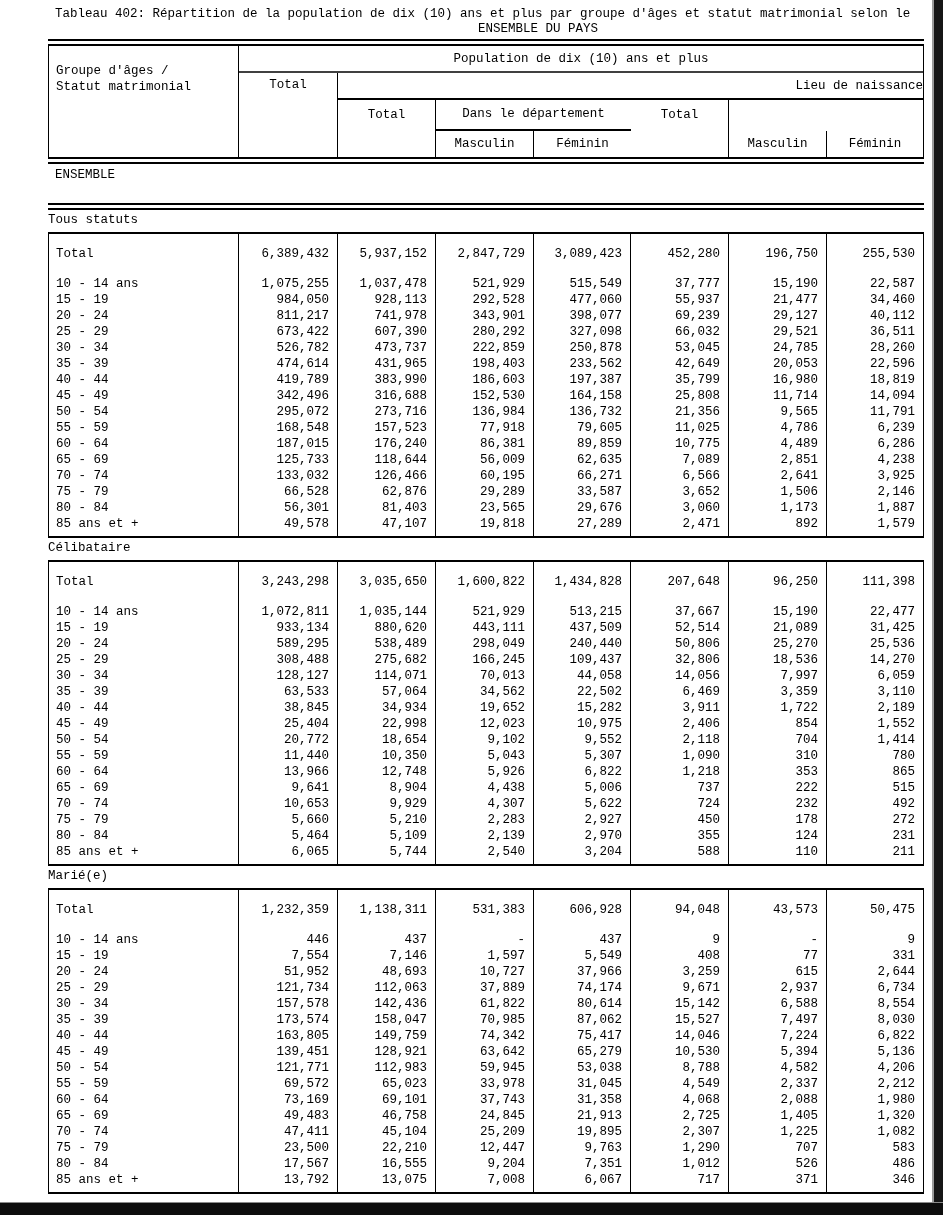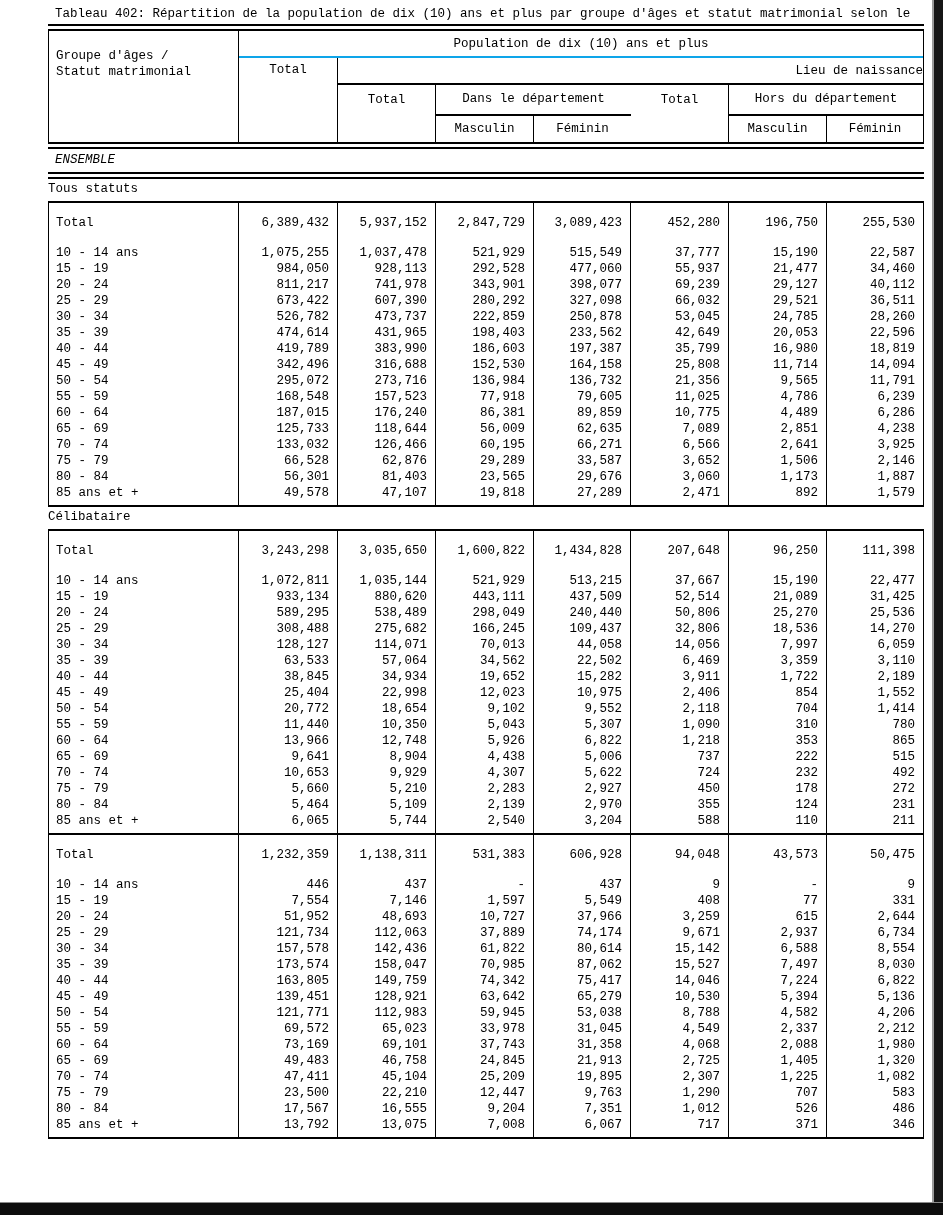--- a/index.html
+++ b/index.html
@@ -21,34 +21,34 @@
 
   
   .hdr {
     display:grid; width:100%; box-sizing:border-box;
     grid-template-columns:190px 99px 98px 98px 97px 98px 98px auto;
     grid-template-rows:27px 27px 31px 26px;
     border-left:1px solid #000; border-right:1px solid #000;
   }
   .hdr div { box-sizing:border-box; }
   .h-rowlabel { grid-area:1/1/5/2; border-right:1px solid #000; padding:17px 0 0 7px; line-height:16px; }
-  .h-pop     { grid-area:1/2/2/9; border-bottom:2px solid #0ea5e9; text-align:center; line-height:26px; }
+  .h-pop     { grid-area:1/2/2/9; border-bottom:2px solid #404040; text-align:center; line-height:26px; }
   .h-total1  { grid-area:2/2/5/3; border-right:1px solid #000; text-align:center; padding-top:5px; }
   .h-lieu    { grid-area:2/3/3/9; border-bottom:2px solid #000; text-align:right; line-height:26px; }
   .h-total2  { grid-area:3/3/5/4; border-right:1px solid #000; text-align:center; padding-top:8px; }
   .h-dans    { grid-area:3/4/4/6; border-bottom:2px solid #000; text-align:center; line-height:29px; }
   .h-total3  { grid-area:3/6/5/7; border-right:1px solid #000; text-align:center; padding-top:8px; }
   .h-hors    { grid-area:3/7/4/9; border-bottom:2px solid #000; text-align:center; line-height:29px; }
   .h-masc1   { grid-area:4/4/5/5; border-right:1px solid #000; text-align:center; line-height:26px; }
   .h-fem1    { grid-area:4/5/5/6; text-align:center; line-height:26px; }
   .h-masc2   { grid-area:4/7/5/8; border-right:1px solid #000; text-align:center; line-height:26px; }
   .h-fem2    { grid-area:4/8/5/9; text-align:center; line-height:26px; }
 
   
-  .ens { padding:4px 0 4px 7px; line-height:15px;font-style:italic; }
+  .ens { padding:4px 0 20px 7px; line-height:15px; }
 
   
   .band { text-align:left; padding:3px 0 4px 0; line-height:15px; border-bottom:2px solid #000; }
 
   
   .block {
     display:grid; width:100%; box-sizing:border-box;
     grid-template-columns:190px 99px 98px 98px 97px 98px 98px auto;
     border-left:1px solid #000; border-right:1px solid #000; border-bottom:2px solid #000;
   }
@@ -63,36 +63,36 @@
   .edge-b { position:absolute; bottom:0; left:0; width:100%; height:12px; background:#0d0d0d; border-top:1px solid #8a8a8a; }
 </style>
 </head>
 <body>
 
 <div class="page">
   <div class="content">
 
     <div class="title-block">
       <div class="t1">Tableau 402: Répartition de la population de dix (10) ans et plus par groupe d'âges et statut matrimonial selon le</div>
+      <div class="t3">ENSEMBLE DU PAYS</div>
     </div>
 
     <div class="dline"></div>
 
     <div class="hdr">
       <div class="h-rowlabel">
         <div>Groupe d'âges /</div>
         <div>Statut matrimonial</div>
       </div>
       <div class="h-pop">Population de dix (10) ans et plus</div>
       <div class="h-total1">Total</div>
       <div class="h-lieu">Lieu de naissance</div>
       <div class="h-total2">Total</div>
       <div class="h-dans">Dans le département</div>
       <div class="h-total3">Total</div>
-      <div class="h-hors">Hors du département</div>
       <div class="h-masc1">Masculin</div>
       <div class="h-fem1">Féminin</div>
       <div class="h-masc2">Masculin</div>
       <div class="h-fem2">Féminin</div>
     </div>
 
     <div class="dline"></div>
 
     <div class="ens">ENSEMBLE</div>
 
@@ -418,20 +418,21 @@
           <div class="cell col7 num">211</div>
           <div class="cell col0 sp" style="height: 4px;"></div>
           <div class="cell col1 sp" style="height: 4px;"></div>
           <div class="cell col2 sp" style="height: 4px;"></div>
           <div class="cell col3 sp" style="height: 4px;"></div>
           <div class="cell col4 sp" style="height: 4px;"></div>
           <div class="cell col5 sp" style="height: 4px;"></div>
           <div class="cell col6 sp" style="height: 4px;"></div>
           <div class="cell col7 sp" style="height: 4px;"></div>
         </div>
+        <div class="band">Marié(e)</div>
         <div class="block">
           <div class="cell col0 sp" style="height: 12px;"></div>
           <div class="cell col1 sp" style="height: 12px;"></div>
           <div class="cell col2 sp" style="height: 12px;"></div>
           <div class="cell col3 sp" style="height: 12px;"></div>
           <div class="cell col4 sp" style="height: 12px;"></div>
           <div class="cell col5 sp" style="height: 12px;"></div>
           <div class="cell col6 sp" style="height: 12px;"></div>
           <div class="cell col7 sp" style="height: 12px;"></div>
           <div class="cell col0 lab">Total</div>

